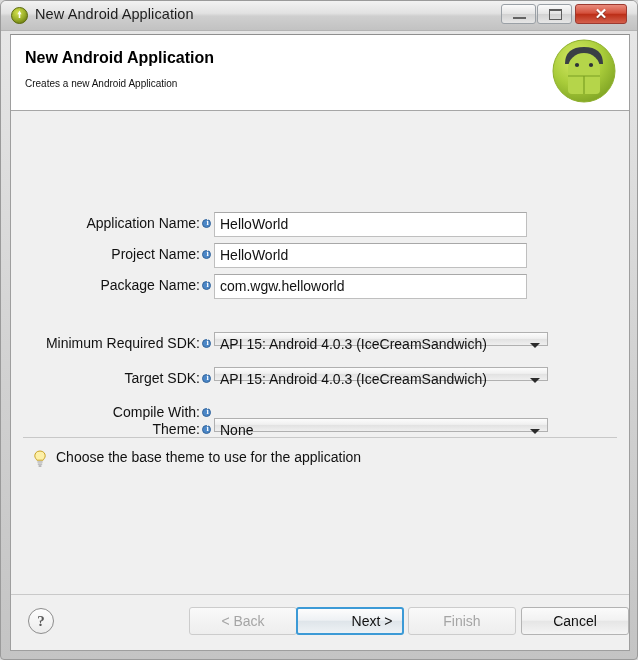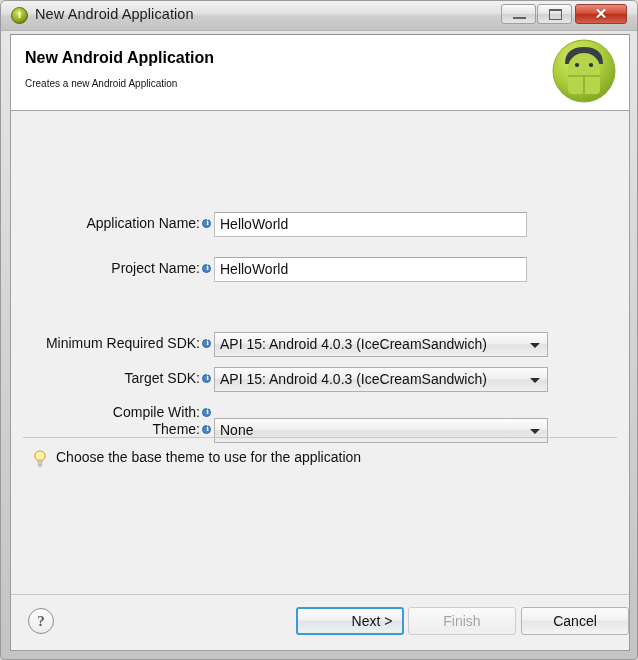--- a/index.html
+++ b/index.html
@@ -129,21 +129,21 @@
     border: 1px solid #bfbfbf;
     border-top-color: #a8a8a8;
     font-size: 14px; color: #111;
     padding: 0 0 0 5px;
     line-height: 23px;
     white-space: nowrap; overflow: hidden;
   }
 
   .combo {
     position: absolute; left: 203px; top: 0;
-    height: 25px;
+    height: 14px;
     background: linear-gradient(180deg,#fcfcfc 0%,#f0f0f0 45%,#e2e2e2 52%,#efefef 100%);
     border: 1px solid #b0b0b0;
     border-radius: 0;
   }
   .combo .value {
     position: absolute; left: 5px; top: 0;
     line-height: 23px; font-size: 14px; color: #111;
     white-space: nowrap; overflow: hidden;
   }
   .combo .arrow {
@@ -271,26 +271,31 @@
     </div>
 
     <div id="form">
 
       <div class="row" style="top:52px;">
         <span class="label">Application Name:</span>
         <span class="info-icon"></span>
         <div class="textfield">HelloWorld</div>
       </div>
 
-      <div class="row" style="top:97px;">
+      <div class="row" style="top:83px;">
         <span class="label">Project Name:</span>
         <span class="info-icon"></span>
         <div class="textfield">HelloWorld</div>
       </div>
 
+      <div class="row" style="top:114px;">
+        <span class="label">Package Name:</span>
+        <span class="info-icon"></span>
+        <div class="textfield">com.wgw.helloworld</div>
+      </div>
 
       <div class="row" style="top:172px;padding-left:40px;">
         <span class="label">Minimum Required SDK:</span>
         <span class="info-icon"></span>
         <div class="combo narrow">
           <span class="value">API 15: Android 4.0.3 (IceCreamSandwich)</span>
           <span class="arrow"></span>
         </div>
       </div>
 
@@ -326,19 +331,20 @@
           <rect x="4.4" y="11.2" width="5.2" height="1.5" fill="#b8b8b8"></rect>
           <rect x="4.8" y="13.4" width="4.4" height="1.5" fill="#b8b8b8"></rect>
           <rect x="5.6" y="15.4" width="2.8" height="1.3" fill="#9e9e9e"></rect>
         </svg>
       </span>
       <span id="hint-text">Choose the base theme to use for the application</span>
     </div>
 
     <div id="buttonbar">
       <div id="help-button">?</div>
+      <div class="dbtn disabled" id="btn-back">&lt; Back</div>
       <div class="dbtn focused" id="btn-next">Next &gt;</div>
       <div class="dbtn disabled" id="btn-finish">Finish</div>
       <div class="dbtn" id="btn-cancel">Cancel</div>
     </div>
 
   </div>
 </div>
 
 </body></html>

